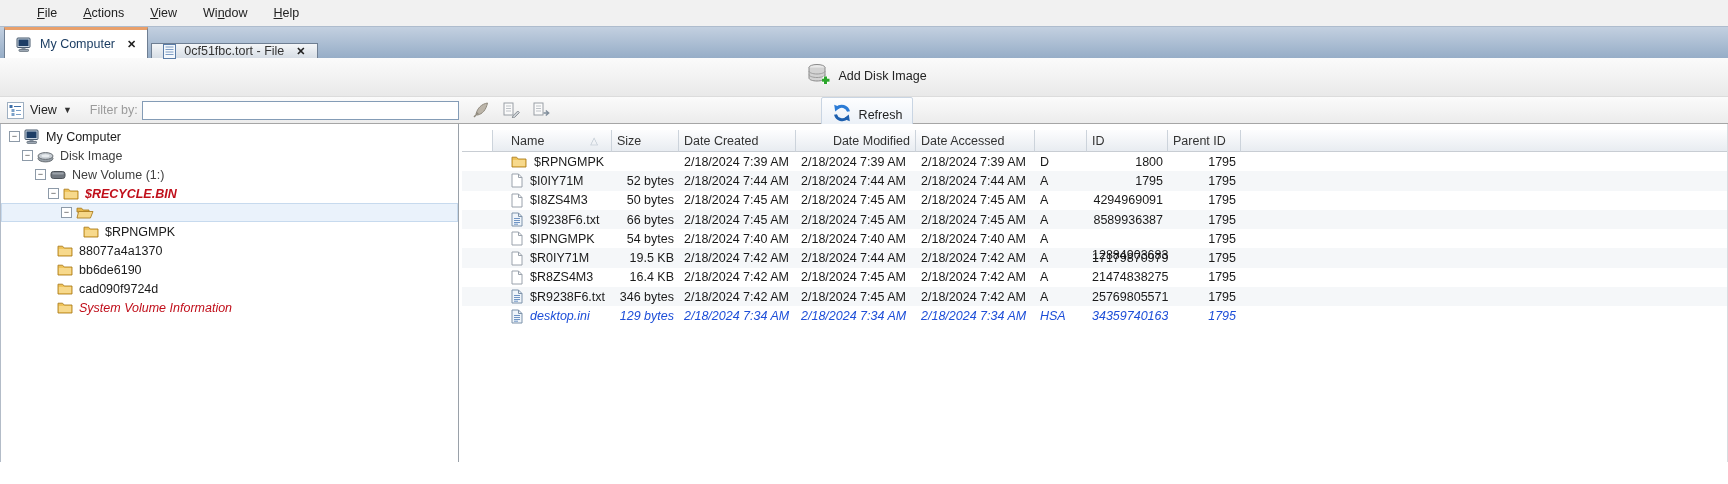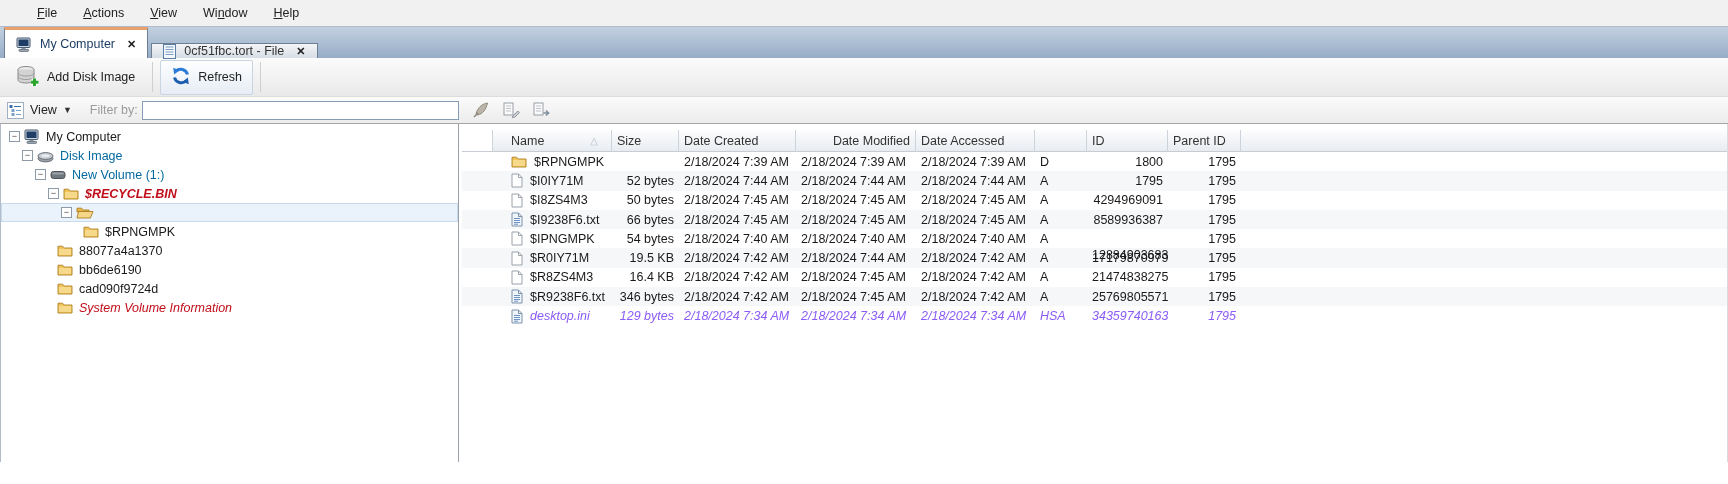--- a/index.html
+++ b/index.html
@@ -33,21 +33,21 @@
     border:1px solid #6e7e92; border-bottom:none; color:#333; white-space:nowrap;
   }
   .tab.active {
     height:31px; background:#fff; color:#17395f;
     border-top:3px solid #e9a06b;
   }
   .tab-close { font-weight:700; font-size:11px; color:#222; margin-left:4px; cursor:default; }
   
   .toolbar {
     height:39px; display:flex; align-items:center; padding-left:6px; gap:2px;
-    background:linear-gradient(#fbfbfb,#e9e9e9); border-bottom:1px solid #dcdcdc;
+    background:linear-gradient(#fbfbfb,#e9e9e9); border-bottom:1px solid #dcdcdc;flex-direction:column;
   }
   .tbtn { display:flex; align-items:center; gap:7px; padding:5px 10px; color:#222; }
   .tbtn.highlighted { background:linear-gradient(#fdfeff,#e7edf5); border:1px solid #c9d5e3; border-radius:2px; }
   .tsep { width:1px; height:30px; background:#cfcfcf; margin:0 5px; }
   
   .filterbar {
     height:27px; display:flex; align-items:center; padding:0 7px;
     background:linear-gradient(#fbfbfb,#ececec); border-bottom:1px solid #a6a6a6;
   }
   .view-btn { display:flex; align-items:center; gap:6px; color:#222; }
@@ -63,21 +63,21 @@
   .main { height:338px; display:flex; border-left:1px solid #b3bcc8; border-right:1px solid #d8dce0; background:#fff; }
   .treepane { width:458px; flex:none; border-right:1px solid #9aa1a9; padding-top:3px; overflow:hidden; background:#fff; }
   .tree-row { height:19px; display:flex; align-items:center; white-space:nowrap; cursor:default; }
   .tree-row.selected { background:#eaf2fb; outline:1px solid #c7daee; outline-offset:-1px; }
   .expander {
     width:11px; height:11px; flex:none; border:1px solid #8d9aa8; background:#fff;
     font-size:9px; line-height:8px; text-align:center; color:#444; margin-right:4px;
   }
   .leaf-spacer { width:9px; flex:none; }
   .tree-icon { flex:none; display:flex; align-items:center; margin-right:6px; }
-  .tree-label.link { color:#0369a1; }
+  .tree-label.link { color:#404040; }
   .tree-label.deleted { color:#c00e1a; font-style:italic; }
   .tree-label.deleted-bold { color:#c00e1a; font-style:italic; font-weight:700; }
   .tree-label.italic { color:#33373c; font-style:italic; }
   .splitter { width:3px; flex:none; background:#fff; cursor:col-resize; }
   
   .tablepane { flex:1; padding-top:6px; overflow:hidden; background:#fff; }
   .thead { display:flex; height:22px; }
   .th {
     flex:none; display:flex; align-items:center; padding:0 5px; color:#333;
     background:linear-gradient(#fdfdfe,#e8ecf1); border-right:1px solid #ccd3db;
@@ -86,21 +86,21 @@
   .th.gutter { background:#fff; }
   .th.filler { flex:1; border-right:none; }
   .th.name-col { padding-left:18px; }
   .sort-arrow { margin-left:auto; margin-right:8px; color:#b9c3cd; font-size:10px; }
   .tr { display:flex; height:19.3px; align-items:center; cursor:default; }
   .tr:nth-child(even) { background:#f5f7f9; }
   .td { flex:none; padding:0 5px; white-space:nowrap; overflow:hidden; }
   .td.right { text-align:right; }
   .td.filler { flex:1; }
   .name-cell { display:flex; align-items:center; gap:7px; padding-left:18px; }
-  .tr.deleted .cell-text { color:#8b5cf6; font-style:italic; }
+  .tr.deleted .cell-text { color:#1d4ed8; font-style:italic; }
 </style>
 </head>
 <body>
 
 <div class="window">
 
 
   <div class="menubar" id="menubar">
       <div class="menu-item"><u>F</u>ile</div>
       <div class="menu-item"><u>A</u>ctions</div>

